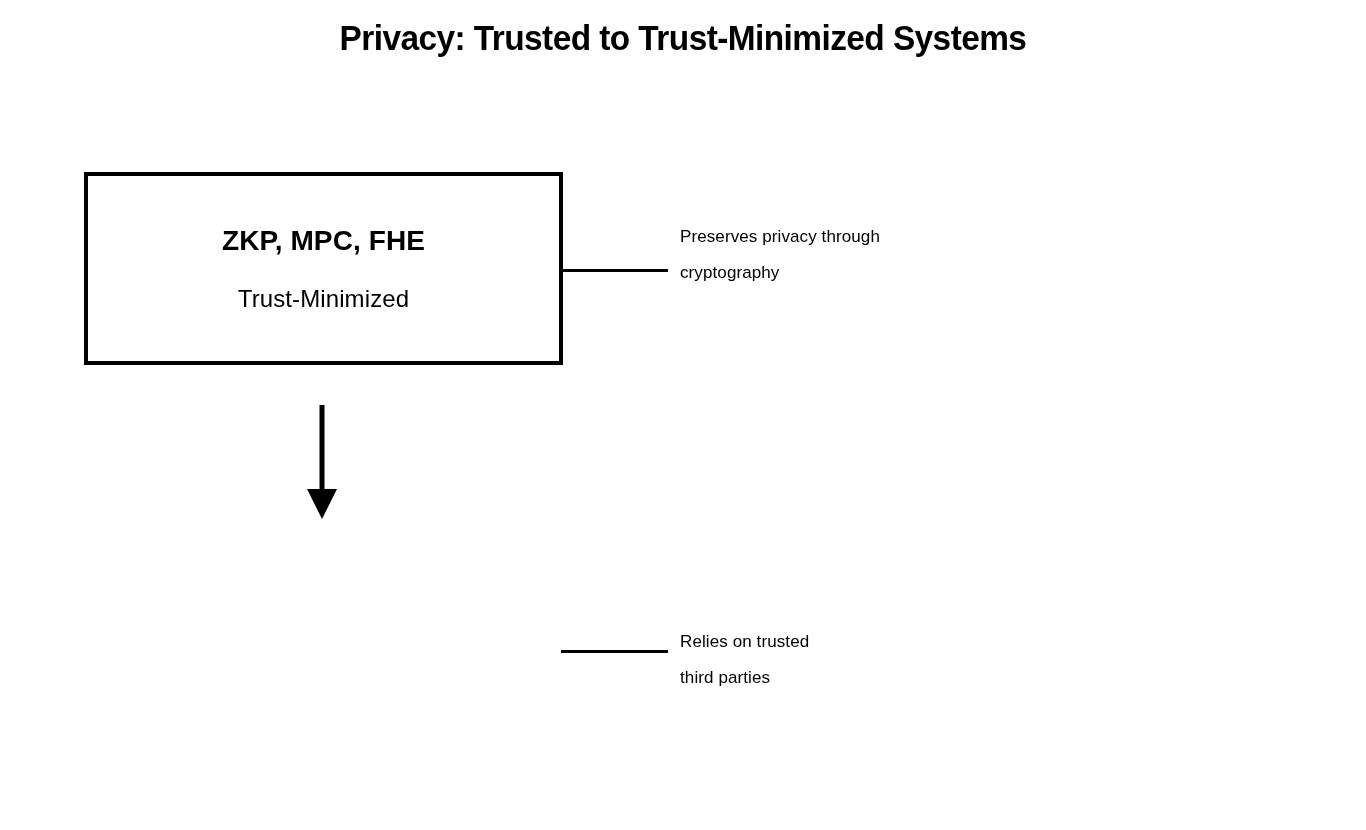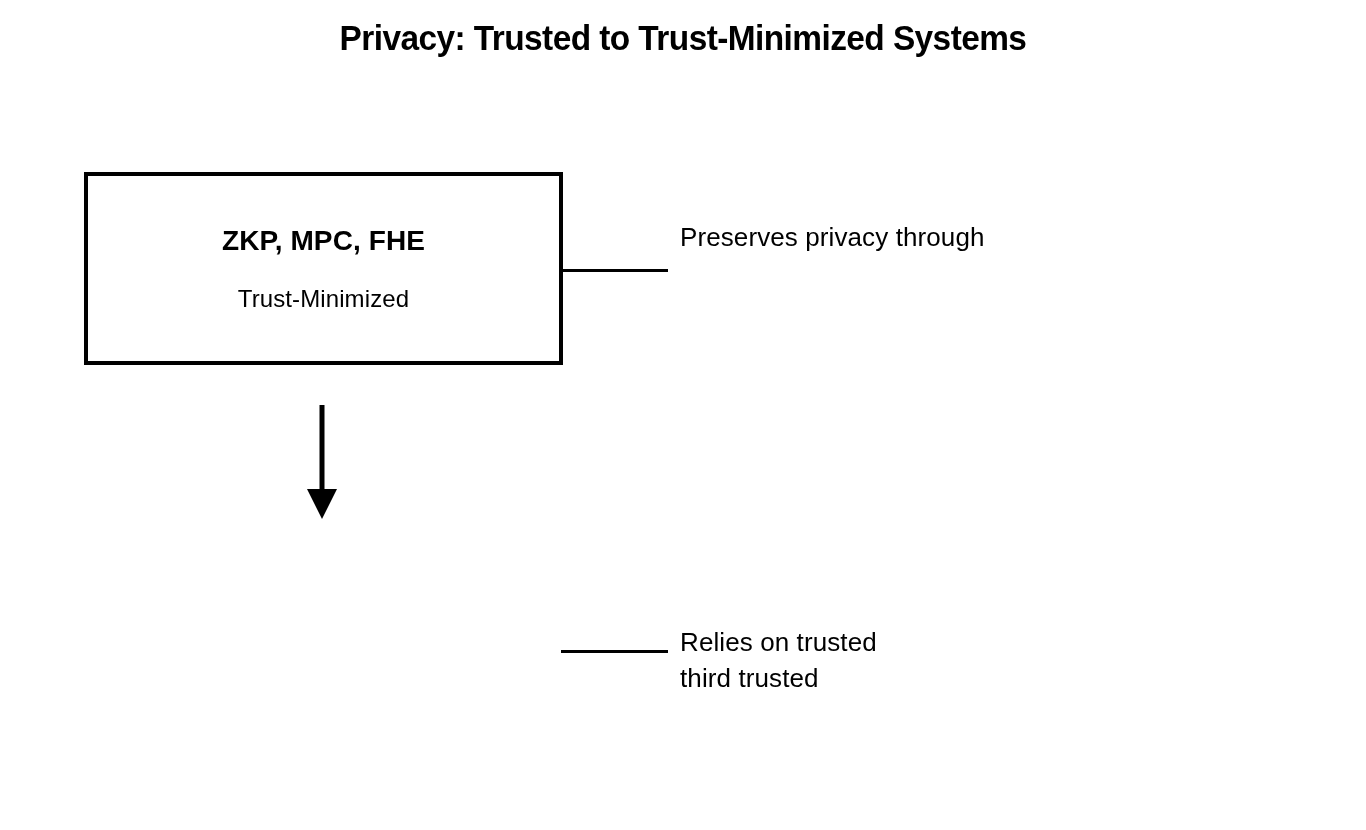--- a/index.html
+++ b/index.html
@@ -89,21 +89,21 @@
     width: 107px;
   }
   .leader-line.one { top: 269px; }
   .leader-line.two { top: 650px; }
 
   
   .annotation {
     position: absolute;
     left: 680px;
     width: 420px;
-    font-size: 26px;
+    font-size: 17px;
     font-weight: 400;
     line-height: 36px;
     letter-spacing: 0.1px;
     color: #000000;
   }
   .annotation.one { top: 219px; }
   .annotation.two { top: 600px; margin-top: 24px; }
   .annotation .ln { display: block; }
 </style>
 </head>
@@ -115,30 +115,31 @@
 
   <div class="node-box top">
     <div class="node-title">ZKP, MPC, FHE</div>
     <div class="node-sub">Trust-Minimized</div>
   </div>
 
   <div class="leader-line one"></div>
 
   <div class="annotation one">
     <span class="ln">Preserves privacy through</span>
+    <span class="ln">cryptography</span>
   </div>
 
   <div class="flow-arrow">
     <svg width="52" height="120" viewBox="0 0 52 120" xmlns="http://www.w3.org/2000/svg">
       <rect x="23.5" y="0" width="5" height="88" fill="#000000"></rect>
       <polygon points="11,84 41,84 26,114" fill="#000000"></polygon>
     </svg>
   </div>
 
 
   <div class="leader-line two"></div>
 
   <div class="annotation two">
     <span class="ln">Relies on trusted</span>
-    <span class="ln">third trusted</span>
+    <span class="ln">third parties</span>
   </div>
 
 </div>
 
 </body></html>

